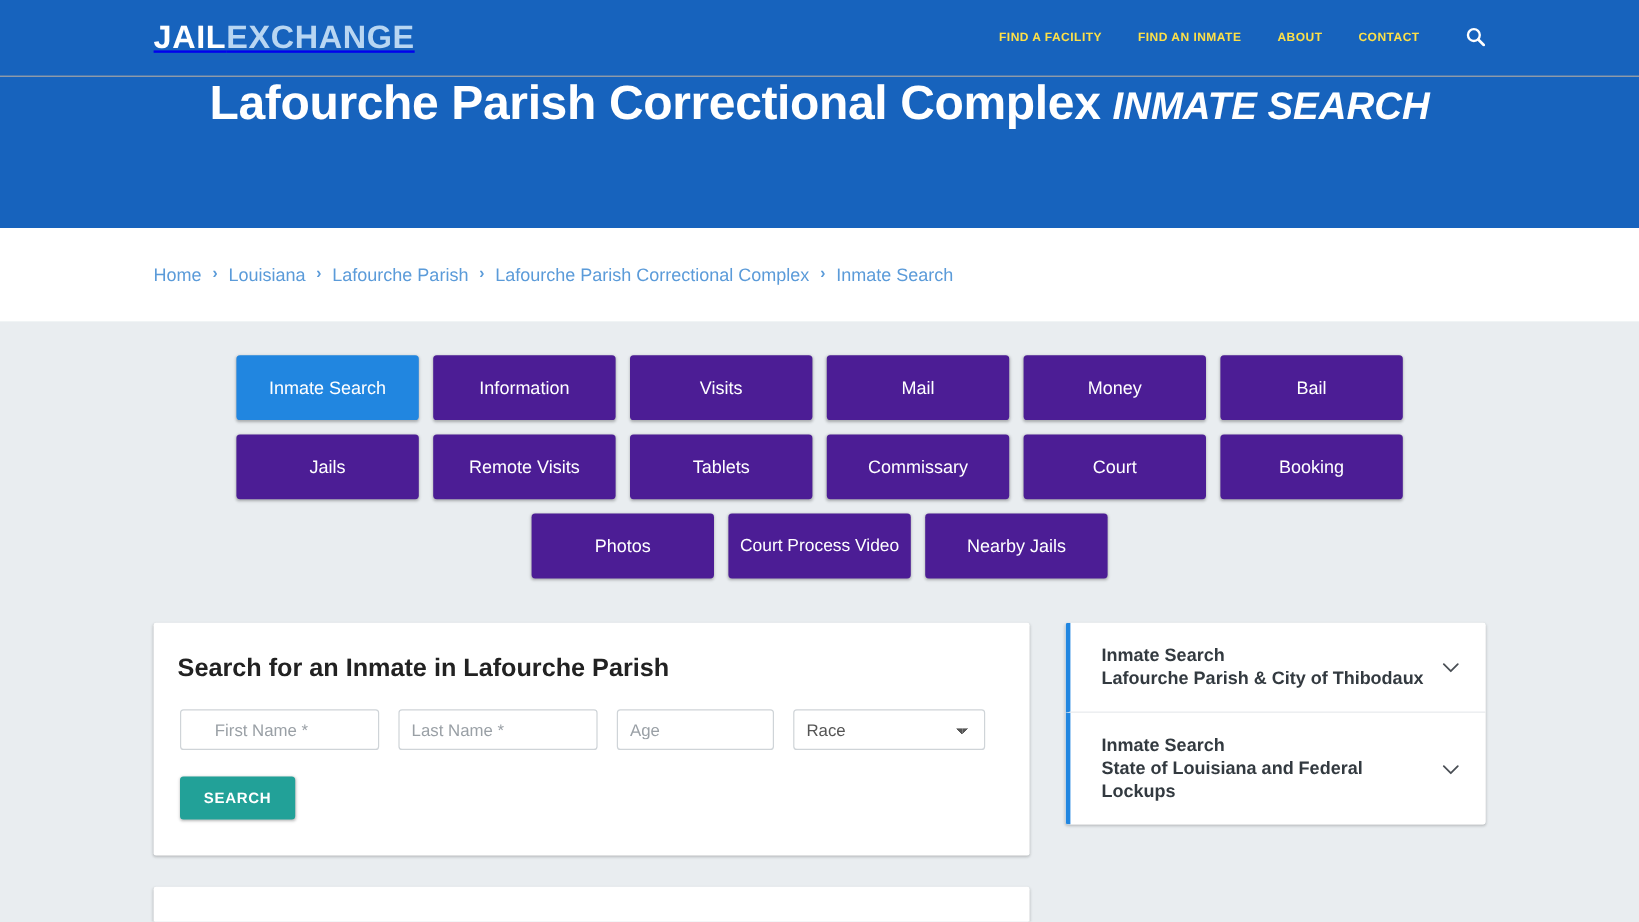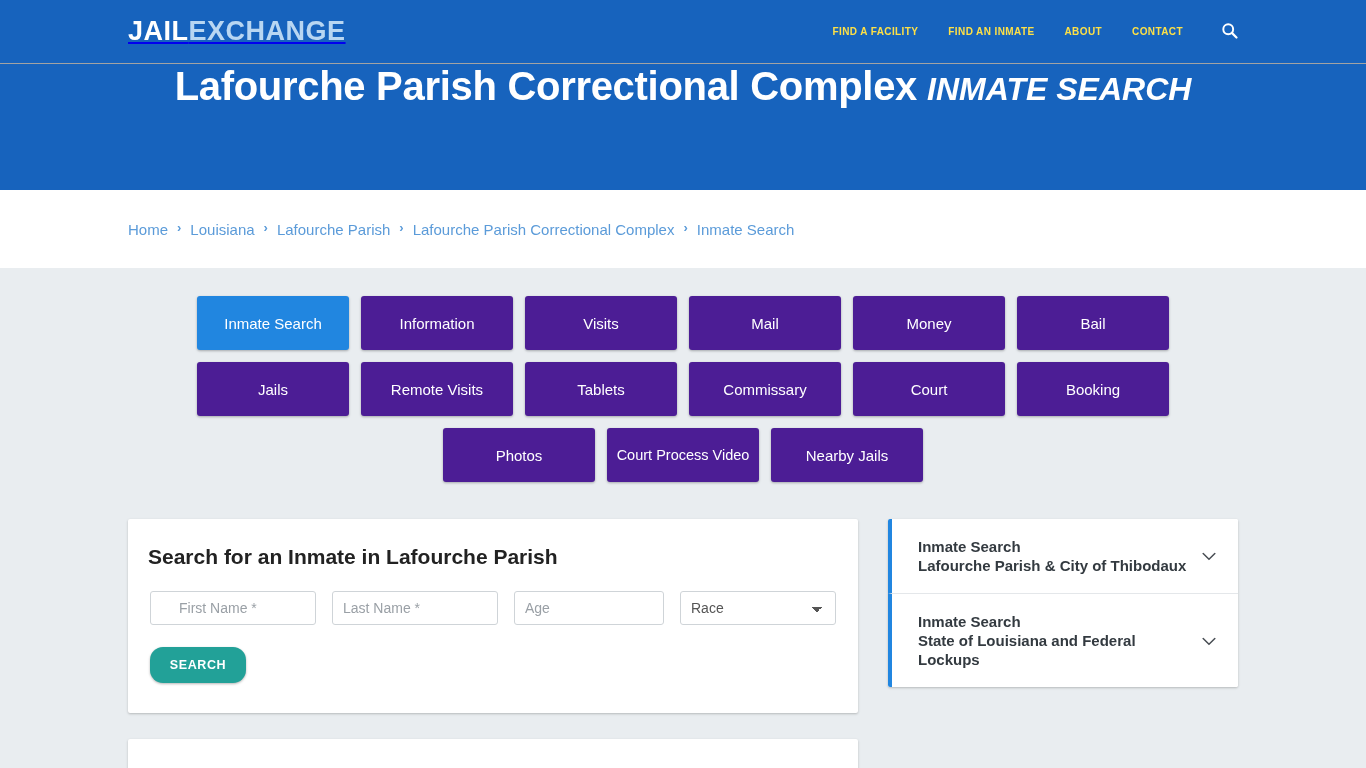--- a/index.html
+++ b/index.html
@@ -186,21 +186,21 @@
     background: #ffffff;
     font-size: 14px;
     font-family: "Liberation Sans", sans-serif;
     color: #444;
     padding: 0 10px;
     outline: none;
   }
   .field::placeholder { color: #9aa0a6; }
   .f-first { width: 166px; padding-left: 28px; }
   .f-last  { width: 166px; }
-  .f-age   { width: 150px; }
+  .f-age   { width: 131px; }
   .f-race  {
     width: 160px;
     appearance: none;
     -webkit-appearance: none;
     background-image:
       linear-gradient(45deg, transparent 50%, #555 50%),
       linear-gradient(135deg, #555 50%, transparent 50%);
     background-position:
       calc(100% - 18px) 15px,
       calc(100% - 13px) 15px;
@@ -209,21 +209,21 @@
     color: #555;
   }
   .search-submit {
     margin-top: 22px;
     margin-left: 2px;
     width: 96px;
     height: 36px;
     background: #22a198;
     color: #ffffff;
     border: none;
-    border-radius: 13px;
+    border-radius: 3px;
     font-size: 12.5px;
     font-weight: 700;
     letter-spacing: 0.6px;
     font-family: "Liberation Sans", sans-serif;
     cursor: pointer;
     box-shadow: 0 1px 3px rgba(0,0,0,0.18), 0 1px 2px rgba(0,0,0,0.12);
   }
 
   .second-card {
     background: #ffffff;

